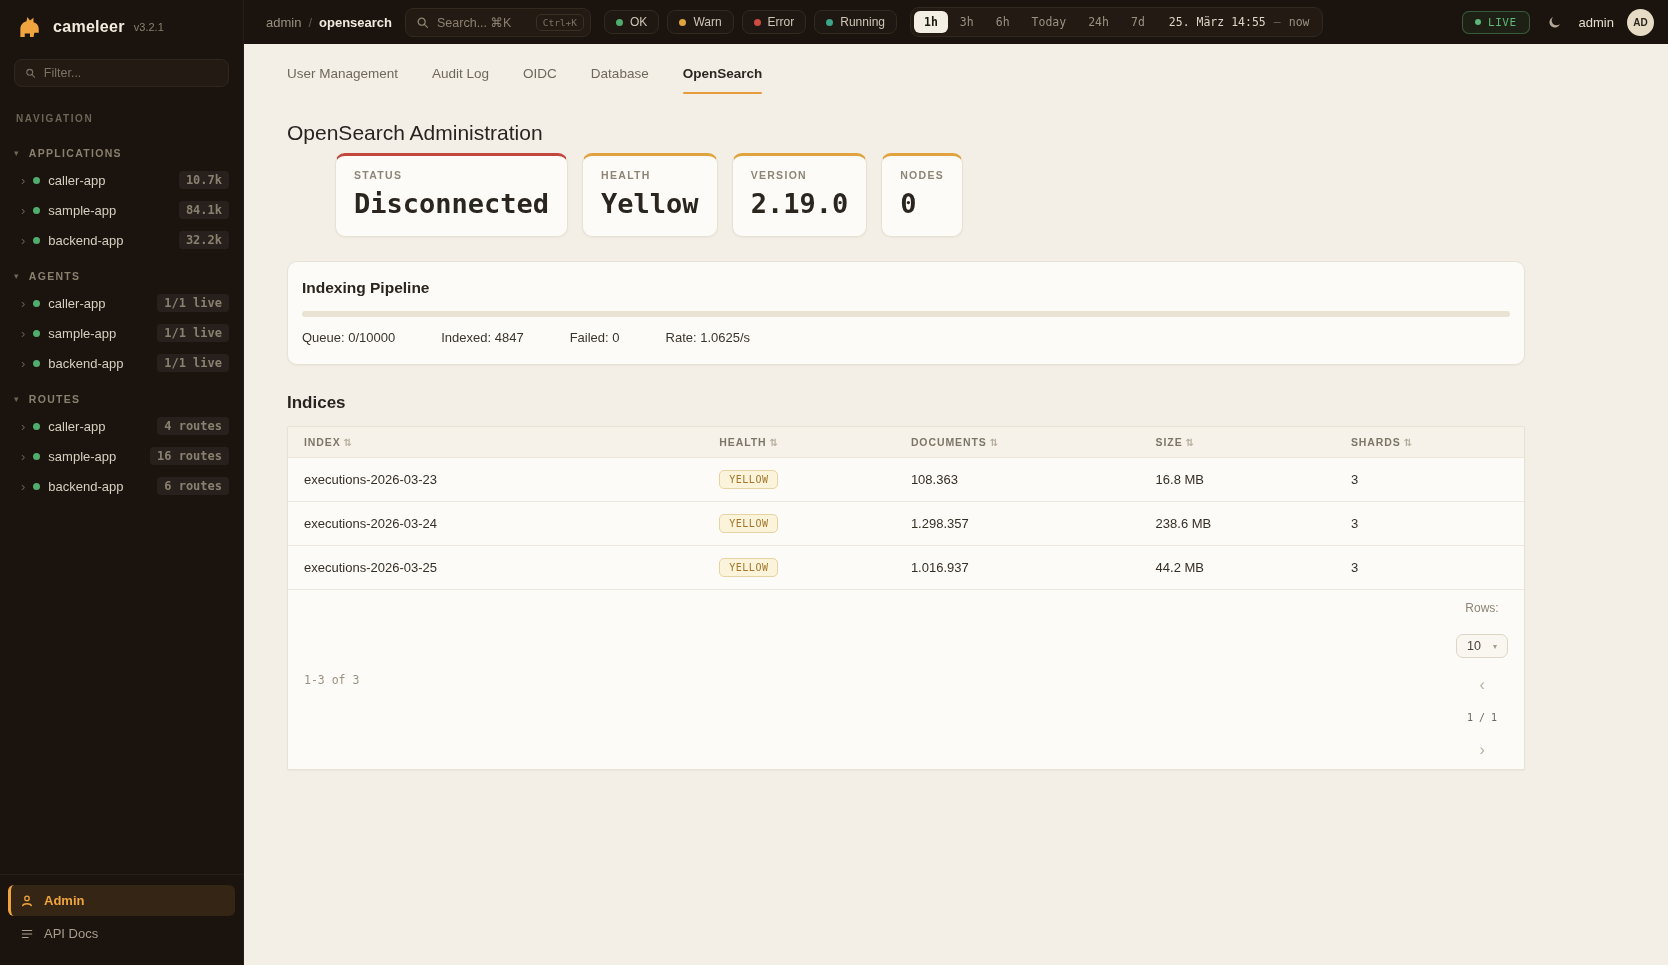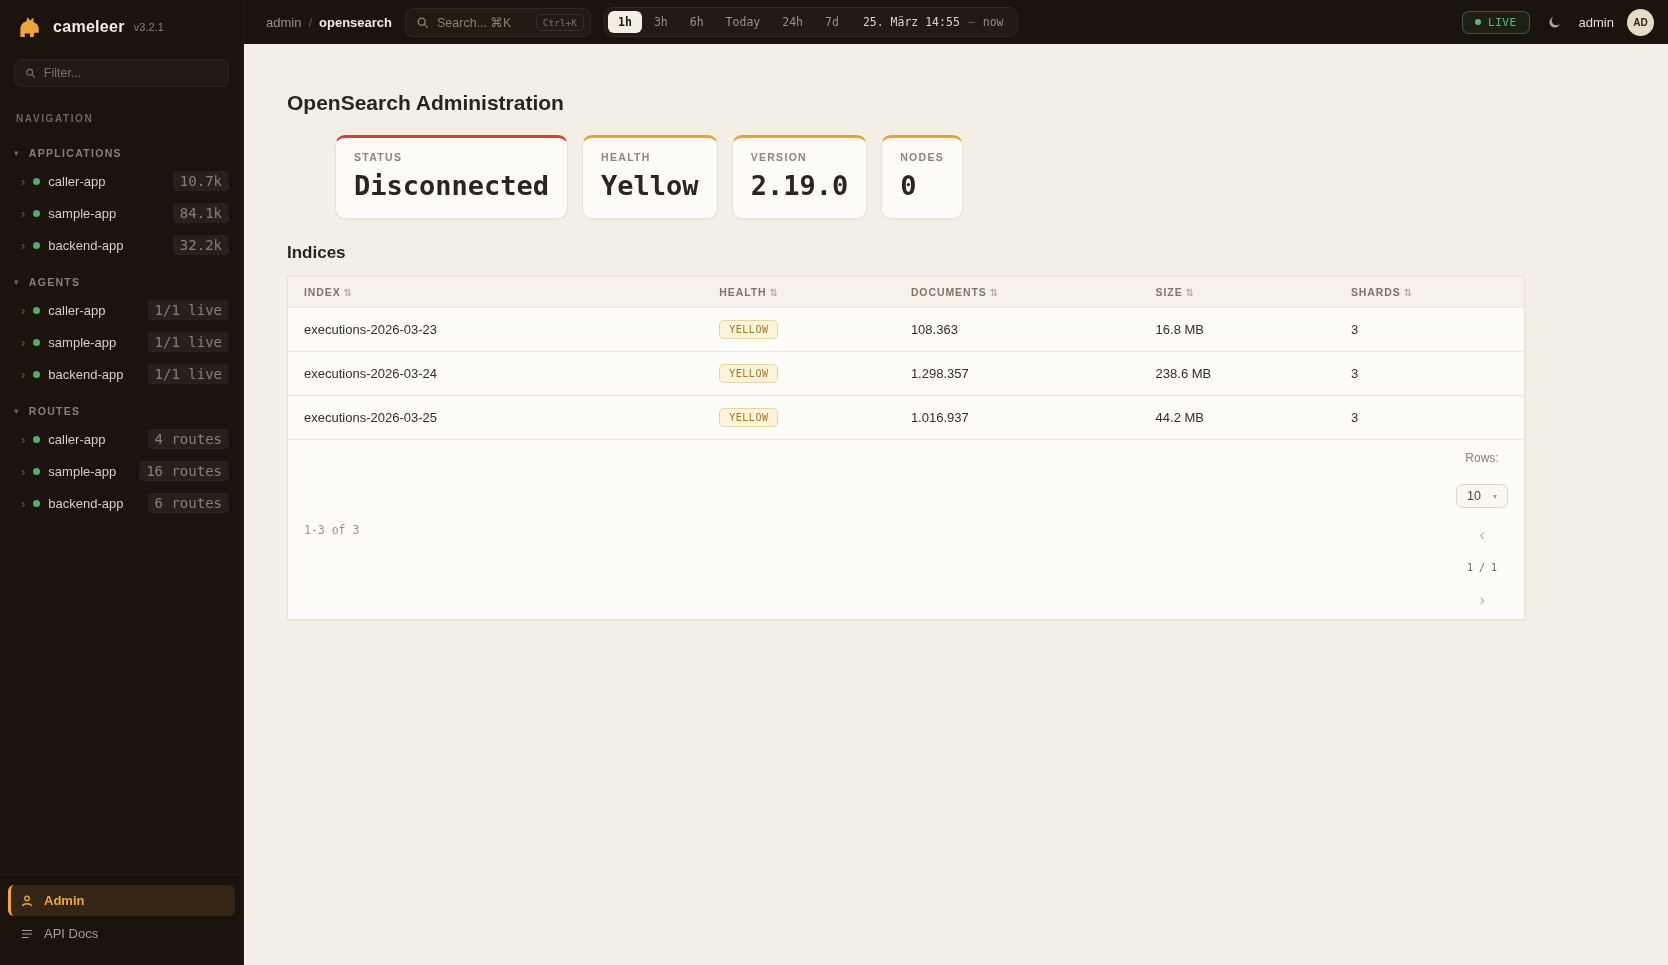--- a/index.html
+++ b/index.html
@@ -34,22 +34,22 @@
     font-size:10.5px; letter-spacing:1.3px; color:#8a8070; font-weight:bold;
   }
   .caret { font-size:9px; color:#6e6557; }
   .nav-item {
     display:flex; align-items:center; gap:8px; padding:6px 14px 6px 21px;
     font-size:13px; color:#d6cec0; cursor:pointer;
   }
   .chev { color:#675d4f; font-size:13px; line-height:1; }
   .dot { width:7px; height:7px; border-radius:50%; flex-shrink:0; }
   .nav-badge {
-    margin-left:auto; font-family:"DejaVu Sans Mono", monospace; font-size:14px;
-    color:#8a8070; background:rgba(255,255,255,.06); padding:2px 7px; border-radius:4px;
+    margin-left:auto; font-family:"DejaVu Sans Mono", monospace; font-size:12px;
+    color:#8a8070; background:rgba(255,255,255,.06); padding:2px 7px; border-radius:4px;font-weight:bold;
   }
   .sidebar-footer { margin-top:auto; padding:10px 8px 14px; border-top:1px solid rgba(255,255,255,.05); }
   .footer-item {
     display:flex; align-items:center; gap:10px; padding:8px 12px; border-radius:6px;
     font-size:13px; color:#a99e8d; cursor:pointer; margin-bottom:2px;
   }
   .footer-item.active {
     background:rgba(240,164,63,.13); font-weight:bold;
     border-left:3px solid currentColor; padding-left:9px;
   }
@@ -108,21 +108,21 @@
     font-size:10px; font-weight:bold; display:flex; align-items:center; justify-content:center;
     cursor:pointer;
   }
 
   
   .content { flex:1; padding:20px 143px 0 43px; overflow:hidden; }
   .tabs { display:flex; gap:34px; padding:2px 0 11px; margin-left:-6px; padding-left:6px; }
   .tab { position:relative; font-size:13.5px; color:#6f675b; cursor:pointer; padding-bottom:2px; }
   .tab.active { color:#2c2720; font-weight:bold; }
   .tab-underline { position:absolute; left:0; right:0; bottom:-11px; height:2px; border-radius:1px; }
-  .page-title { font-size:21px; font-weight:bold; color:#292items; color:#292420; margin:27px 0 20px; }
+  .page-title { font-size:21px; font-weight:normal; color:#292items; color:#292420; margin:27px 0 8px; }
 
   .stat-cards { display:flex; gap:14px; margin-bottom:24px;padding-left:48px; }
   .stat-card {
     background:#fdfbf7; border:1px solid #e8e2d4; border-top:3px solid #e0a33e;
     border-radius:10px; padding:13px 18px 17px; box-shadow:0 1px 2px rgba(0,0,0,.04);
   }
   .stat-label { font-size:10.5px; letter-spacing:1.3px; color:#8d8577; font-weight:bold; margin-bottom:7px; }
   .stat-value { font-family:"DejaVu Sans Mono", monospace; font-size:27px; font-weight:bold; color:#2a251e; }
 
   .pipeline-card {
@@ -290,20 +290,38 @@
 
     <div class="search">
       <svg width="13" height="13" viewBox="0 0 24 24" fill="none" stroke="currentColor" stroke-width="2.4" stroke-linecap="round">
         <circle cx="10.5" cy="10.5" r="6.5"></circle>
           <path d="M15.5 15.5L21 21"></path>
       </svg>
       <span>Search... ⌘K</span>
       <span class="kbd">Ctrl+K</span>
     </div>
 
+    <div class="pills">
+      <div class="pill">
+        <span class="pdot" style="background: rgb(79, 174, 110);"></span>
+        <span>OK</span>
+      </div>
+      <div class="pill">
+        <span class="pdot" style="background: rgb(224, 163, 62);"></span>
+        <span>Warn</span>
+      </div>
+      <div class="pill">
+        <span class="pdot" style="background: rgb(207, 75, 63);"></span>
+        <span>Error</span>
+      </div>
+      <div class="pill">
+        <span class="pdot" style="background: rgb(61, 165, 138);"></span>
+        <span>Running</span>
+      </div>
+    </div>
 
     <div class="time-group">
       <button class="time-btn active">1h</button>
       <button class="time-btn">3h</button>
       <button class="time-btn">6h</button>
       <button class="time-btn">Today</button>
       <button class="time-btn">24h</button>
       <button class="time-btn">7d</button>
       <div class="date-wrap">
         <span class="date-main">25. März 14:55</span>
@@ -322,20 +340,30 @@
           <path d="M20.5 14.3A8.5 8.5 0 1 1 9.7 3.5a7 7 0 1 0 10.8 10.8z"></path>
         </svg>
       </button>
       <span class="user-name">admin</span>
       <span class="avatar">AD</span>
     </div>
   </header>
 
   <main class="content">
 
+    <nav class="tabs">
+      <span class="tab">User Management</span>
+      <span class="tab">Audit Log</span>
+      <span class="tab">OIDC</span>
+      <span class="tab">Database</span>
+      <span class="tab active">
+        <span>OpenSearch</span>
+        <span class="tab-underline" style="background: rgb(229, 157, 60);"></span>
+      </span>
+    </nav>
 
     <h1 class="page-title">OpenSearch Administration</h1>
 
     <div class="stat-cards">
       <div class="stat-card" style="border-top-color: rgb(194, 71, 61);">
         <div class="stat-label">STATUS</div>
         <div class="stat-value">Disconnected</div>
       </div>
       <div class="stat-card" style="border-top-color: rgb(224, 163, 62);">
         <div class="stat-label">HEALTH</div>
@@ -344,20 +372,32 @@
       <div class="stat-card" style="border-top-color: rgb(224, 163, 62);">
         <div class="stat-label">VERSION</div>
         <div class="stat-value">2.19.0</div>
       </div>
       <div class="stat-card" style="border-top-color: rgb(224, 163, 62);">
         <div class="stat-label">NODES</div>
         <div class="stat-value">0</div>
       </div>
     </div>
 
+    <section class="pipeline-card">
+      <h2 class="pipeline-title">Indexing Pipeline</h2>
+      <div class="progress">
+        <div class="progress-fill" style="width: 0%;"></div>
+      </div>
+      <div class="pipeline-stats">
+        <span>Queue: 0/10000</span>
+        <span>Indexed: 4847</span>
+        <span>Failed: 0</span>
+        <span>Rate: 1.0625/s</span>
+      </div>
+    </section>
 
     <h2 class="indices-title">Indices</h2>
 
     <section class="table-card">
       <table>
         <colgroup>
           <col style="width:33.6%">
             <col style="width:15.5%">
             <col style="width:19.8%">
           <col style="width:15.8%">

